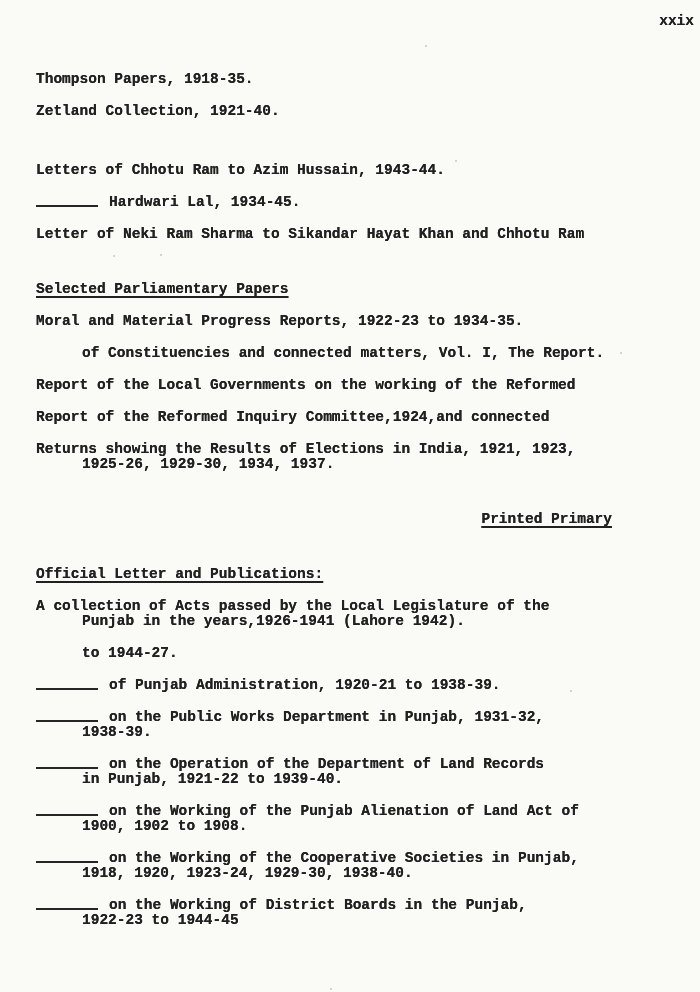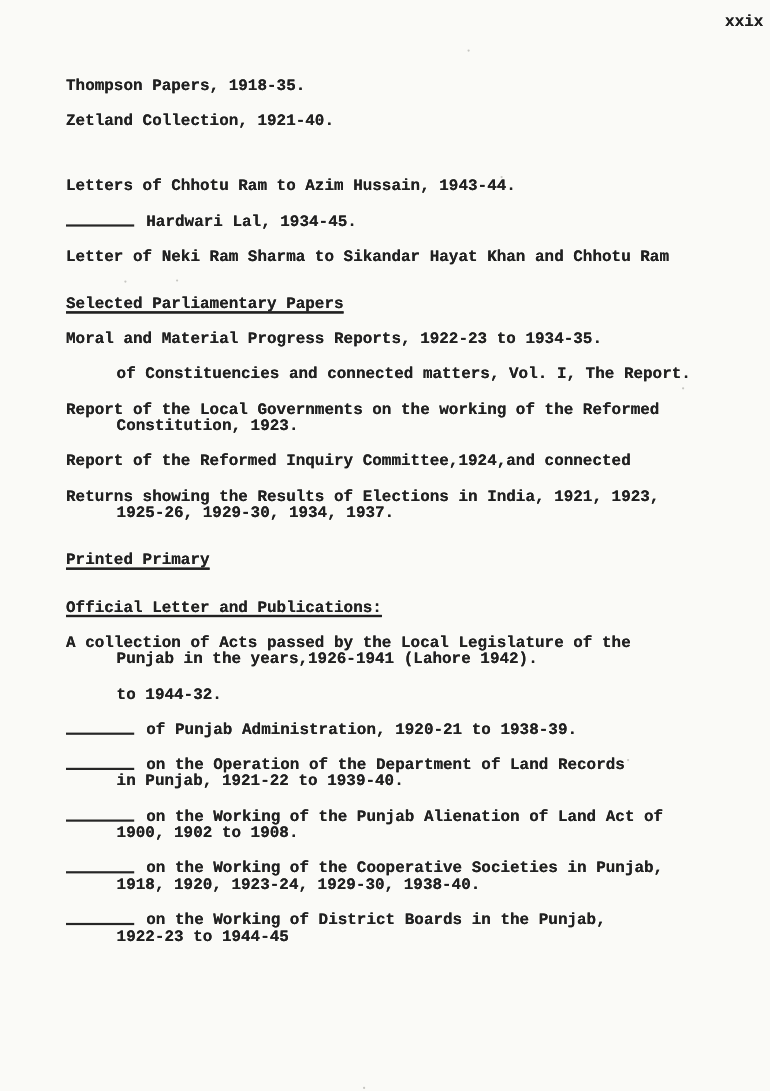--- a/index.html
+++ b/index.html
@@ -7,61 +7,61 @@
     padding: 0;
     background: #e8e8e6;
   }
   .page {
     position: relative;
     width: 700px;
     height: 992px;
     margin: 0 auto;
     background: #fafaf7;
     box-sizing: border-box;
-    padding: 14px 24px 0 60px;
+    padding: 14px 24px 0 36px;
     overflow: hidden;
     font-family: "Liberation Mono", "DejaVu Sans Mono", monospace;
     font-size: 14.5px;
     font-weight: bold;
     color: #212121;
     text-shadow: 0 0 0.5px #2b2b2b;
   }
   .page-number {
     position: absolute;
     top: 14px;
     right: 6px;
     line-height: 15px;
     white-space: pre;
   }
   .doc {
     margin-top: 58px;
   }
   .block { margin-top: 17px; }
-  .block.gap-large { margin-top: 28px; }
+  .block.gap-large { margin-top: 40px; }
   .block.gap-xlarge { margin-top: 44px; }
   .line {
     line-height: 15px;
     white-space: pre;
   }
   .line.ind { padding-left: 46px; }
   .dash {
     display: inline-block;
     width: 62px;
     height: 2px;
     border-bottom: 2.5px solid #262626;
     margin-right: 11px;
     vertical-align: baseline;
     transform: translateY(1px);
   }
   .underlined {
     text-decoration: underline;
     text-underline-offset: 3px;
     text-decoration-thickness: 1.5px;
   }
-  .center-heading .line { text-align: left; padding-right: 64px; }
+  .center-heading .line { text-align: right; padding-right: 64px; }
   
   .speck {
     position: absolute;
     border-radius: 50%;
     background: #9a9a96;
     opacity: 0.55;
   }
 </style>
 </head>
 <body>
@@ -89,44 +89,47 @@
         <div class="line"><span class="underlined">Selected Parliamentary Papers</span></div>
       </div>
       <div class="block entry">
         <div class="line"><span>Moral and Material Progress Reports, 1922-23 to 1934-35.</span></div>
       </div>
       <div class="block entry">
         <div class="line ind"><span>of Constituencies and connected matters, Vol. I, The Report.</span></div>
       </div>
       <div class="block entry">
         <div class="line"><span>Report of the Local Governments on the working of the Reformed</span></div>
-        <div class="line ind"><span>Constitution, 1923.</span></div>
       </div>
       <div class="block entry">
         <div class="line"><span>Report of the Reformed Inquiry Committee,1924,and connected</span></div>
       </div>
       <div class="block entry">
         <div class="line"><span>Returns showing the Results of Elections in India, 1921, 1923,</span></div>
         <div class="line ind"><span>1925-26, 1929-30, 1934, 1937.</span></div>
       </div>
       <div class="block center-heading gap-large">
         <div class="line"><span class="underlined">Printed Primary</span></div>
       </div>
       <div class="block heading gap-large">
         <div class="line"><span class="underlined">Official Letter and Publications:</span></div>
       </div>
       <div class="block entry">
         <div class="line"><span>A collection of Acts passed by the Local Legislature of the</span></div>
         <div class="line ind"><span>Punjab in the years,1926-1941 (Lahore 1942).</span></div>
       </div>
       <div class="block entry">
-        <div class="line ind"><span>to 1944-32.</span></div>
+        <div class="line ind"><span>to 1944-27.</span></div>
       </div>
       <div class="block ditto">
         <div class="line"><span class="dash"></span><span>of Punjab Administration, 1920-21 to 1938-39.</span></div>
+      </div>
+      <div class="block ditto">
+        <div class="line"><span class="dash"></span><span>on the Public Works Department in Punjab, 1931-32,</span></div>
+        <div class="line ind"><span>1938-39.</span></div>
       </div>
       <div class="block ditto">
         <div class="line"><span class="dash"></span><span>on the Operation of the Department of Land Records</span></div>
         <div class="line ind"><span>in Punjab, 1921-22 to 1939-40.</span></div>
       </div>
       <div class="block ditto">
         <div class="line"><span class="dash"></span><span>on the Working of the Punjab Alienation of Land Act of</span></div>
         <div class="line ind"><span>1900, 1902 to 1908.</span></div>
       </div>
       <div class="block ditto">

